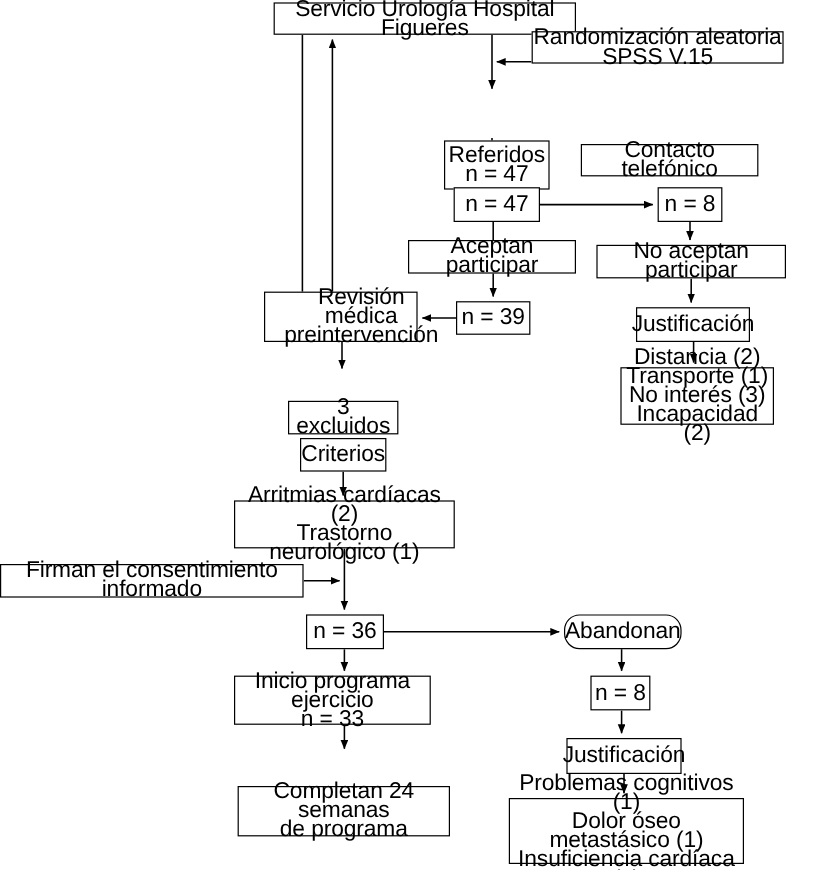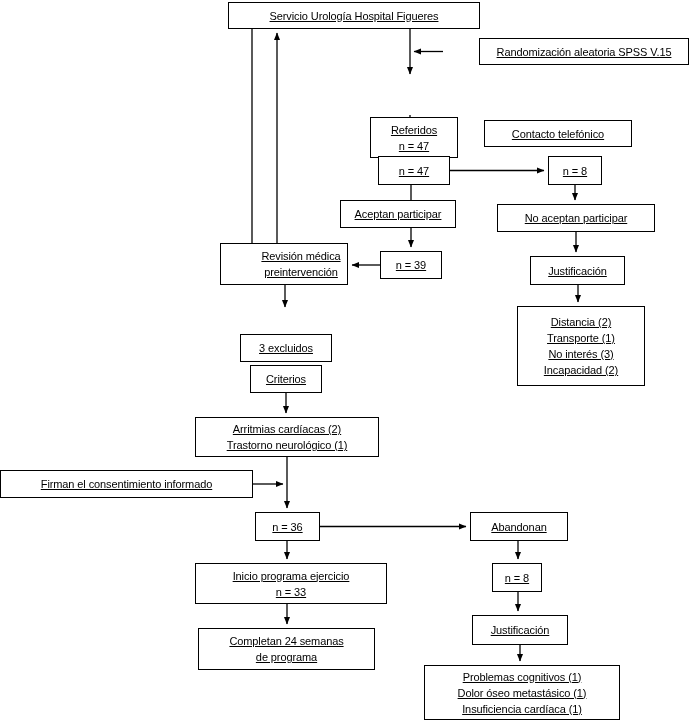--- a/index.html
+++ b/index.html
@@ -25,26 +25,25 @@
   }
   .node {
     position: absolute;
     box-sizing: border-box;
     border: 1.3px solid #000000;
     background: #ffffff;
     display: flex;
     align-items: center;
     justify-content: center;
     text-align: center;
-    font-size: 11px;
+    font-size: 19px;
     line-height: 16px;
     color: #000000;
     letter-spacing: -0.1px;
     z-index: 2;
-    text-decoration: underline;
   }
   .node span { display: block; white-space: pre-line; }
 </style>
 </head>
 <body>
 
 <div id="canvas">
 
   <svg id="arrow-layer" viewBox="0 0 700 725" xmlns="http://www.w3.org/2000/svg">
     <defs>
@@ -97,88 +96,88 @@
 
       <path d="M520,645 L520,661" marker-end="url(#ah)"></path>
 
     </g>
   </svg>
 
   <div id="nodes">
       <div class="node" style="left: 228px; top: 2px; width: 252px; height: 27px;">
         <span>Servicio Urología Hospital Figueres</span>
       </div>
-      <div class="node" style="left: 443px; top: 38px; width: 210px; height: 27px; margin-left: 36px;">
+      <div class="node" style="left: 443px; top: 26px; width: 210px; height: 27px;">
         <span>Randomización aleatoria SPSS V.15</span>
       </div>
       <div class="node" style="left: 370px; top: 74px; width: 88px; height: 41px; margin-top: 43px;">
         <span>Referidos
 n = 47</span>
       </div>
       <div class="node" style="left: 440px; top: 120px; width: 148px; height: 27px; margin-left: 44px;">
         <span>Contacto telefónico</span>
       </div>
       <div class="node" style="left: 378px; top: 156px; width: 72px; height: 29px;">
         <span>n = 47</span>
       </div>
       <div class="node" style="left: 548px; top: 156px; width: 54px; height: 29px;">
         <span>n = 8</span>
       </div>
-      <div class="node" style="left: 340px; top: 200px; width: 116px; height: 28px;">
+      <div class="node" style="left: 340px; top: 200px; width: 140px; height: 28px;">
         <span>Aceptan participar</span>
       </div>
       <div class="node" style="left: 497px; top: 204px; width: 158px; height: 28px;">
         <span>No aceptan participar</span>
       </div>
       <div class="node" style="left: 220px; top: 243px; width: 128px; height: 42px; padding-left: 34px;">
         <span>Revisión médica
 preintervención</span>
       </div>
       <div class="node" style="left: 380px; top: 251px; width: 62px; height: 28px;">
         <span>n = 39</span>
       </div>
       <div class="node" style="left: 530px; top: 256px; width: 95px; height: 29px;">
         <span>Justificación</span>
       </div>
       <div class="node" style="left: 240px; top: 311px; width: 92px; height: 28px; margin-top: 23px;">
         <span>3 excluidos</span>
       </div>
-      <div class="node" style="left: 517px; top: 306px; width: 128px; height: 80px;">
+      <div class="node" style="left: 517px; top: 306px; width: 128px; height: 48px;">
         <span>Distancia (2)
 Transporte (1)
 No interés (3)
 Incapacidad (2)</span>
       </div>
       <div class="node" style="left: 250px; top: 365px; width: 72px; height: 28px;">
         <span>Criterios</span>
       </div>
       <div class="node" style="left: 195px; top: 417px; width: 184px; height: 40px;">
         <span>Arritmias cardíacas (2)
 Trastorno neurológico (1)</span>
       </div>
       <div class="node" style="left: 0px; top: 470px; width: 253px; height: 28px;">
         <span>Firman el consentimiento informado</span>
       </div>
       <div class="node" style="left: 255px; top: 512px; width: 65px; height: 29px; justify-content: center;">
         <span>n = 36</span>
       </div>
-      <div class="node" style="left: 470px; top: 512px; width: 98px; height: 29px;">
+      <div class="node" style="left: 470px; top: 512px; width: 98px; height: 29px; border-radius: 13px;">
         <span>Abandonan</span>
       </div>
-      <div class="node" style="left: 195px; top: 563px; width: 192px; height: 41px;">
+      <div class="node" style="left: 195px; top: 563px; width: 164px; height: 41px;">
         <span>Inicio programa ejercicio
 n = 33</span>
       </div>
       <div class="node" style="left: 492px; top: 563px; width: 50px; height: 29px;">
         <span>n = 8</span>
       </div>
       <div class="node" style="left: 472px; top: 615px; width: 96px; height: 30px;">
         <span>Justificación</span>
       </div>
-      <div class="node" style="left: 198px; top: 628px; width: 177px; height: 42px;">
+      <div class="node" style="left: 198px; top: 655px; width: 177px; height: 42px;">
         <span>Completan 24 semanas
 de programa</span>
       </div>
       <div class="node" style="left: 424px; top: 665px; width: 196px; height: 55px;">
         <span>Problemas cognitivos (1)
 Dolor óseo metastásico (1)
 Insuficiencia cardíaca (1)</span>
       </div>
     </div>
 

